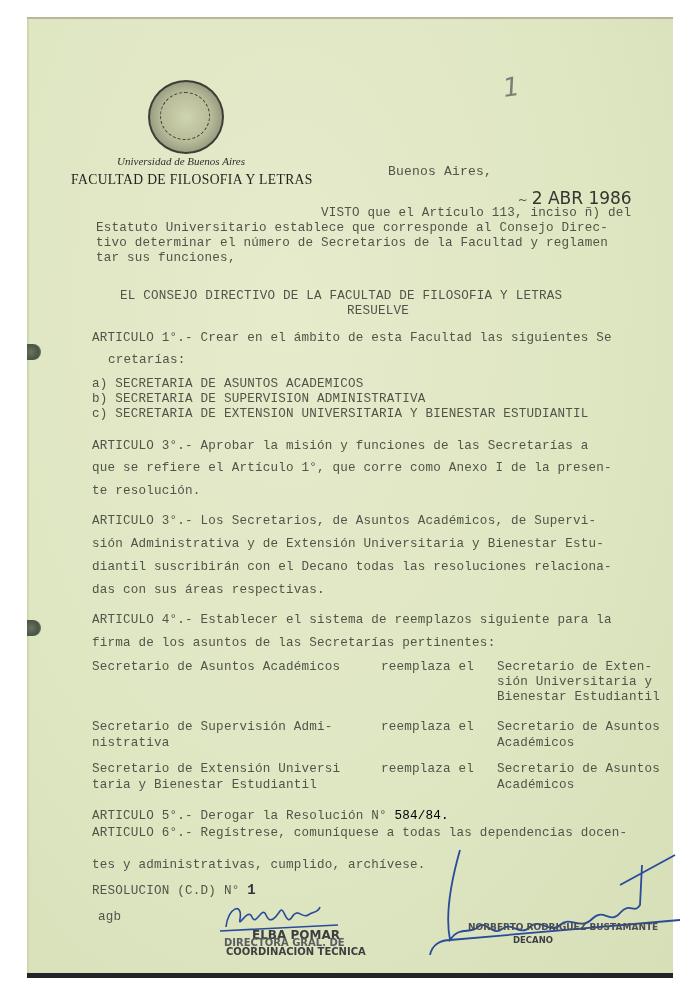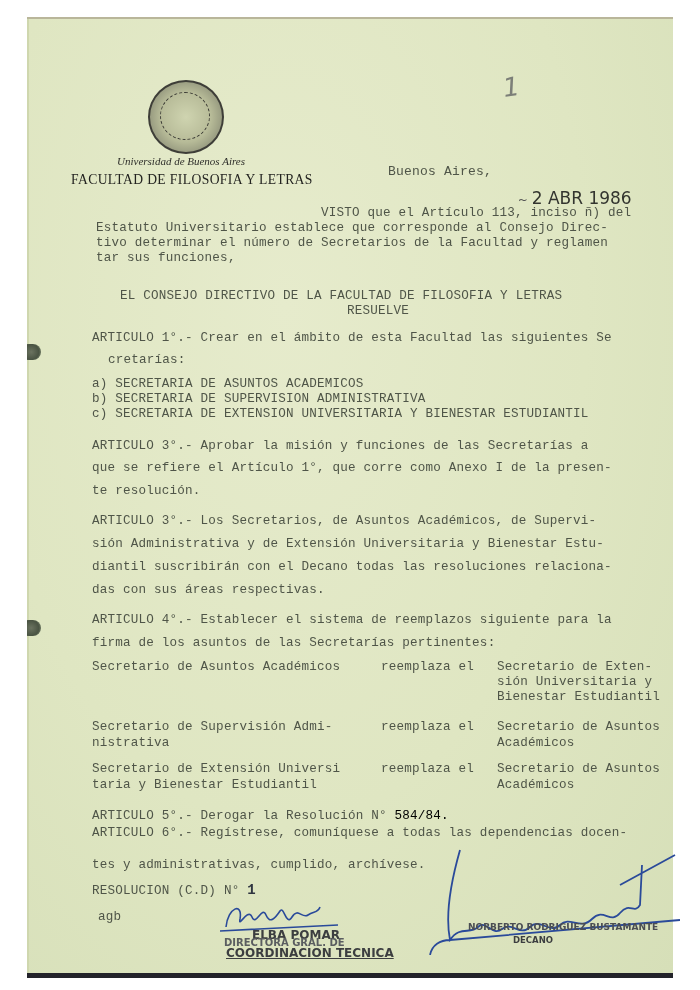--- a/index.html
+++ b/index.html
@@ -100,19 +100,19 @@
 <div class="abs mono" style="left:92px; top:858px;">tes y administrativas, cumplido, archívese.</div>
 
 <div class="abs mono" style="left:92px; top:882px;"><span>RESOLUCION (C.D) N°</span> <span style="font-weight:bold;color:#2f3540;font-size:14px;">1</span></div>
 <div class="abs mono" style="left:98px; top:910px;">agb</div>
 
 <svg class="sig1" viewBox="0 0 125 40">
   <path d="M8 30 C 10 10, 25 5, 22 22 C 20 32, 30 10, 34 20 C 38 30, 44 8, 48 18 C 52 28, 58 20, 62 14 C 66 8, 68 30, 74 20 C 80 10, 84 22, 90 18 C 96 14, 100 16, 102 10 M 2 34 L 120 28" fill="none" stroke="#2a4a9a" stroke-width="1.6"></path>
 </svg>
 <div class="sig-label" style="left:252px; top:928px; font-size:12px;">ELBA POMAR</div>
 <div class="sig-label" style="left:224px; top:937px; font-size:10px; color:#5a5d60;">DIRECTORA GRAL. DE</div>
-<div class="sig-label" style="left:226px; top:946px; font-size:12px;text-decoration:underline;">COORDINACION TECNICA</div>
+<div class="sig-label" style="left:226px; top:946px; font-size:10px;">COORDINACION TECNICA</div>
 
 <svg class="abs" style="left:420px; top:845px; width:260px; height:110px;" viewBox="0 0 260 110">
   <path d="M40 5 C 30 40, 25 70, 30 95 C 40 80, 50 90, 58 82 C 66 74, 72 92, 82 84 C 92 76, 100 92, 110 82 C 120 72, 130 90, 140 80 C 150 70, 160 86, 172 74 C 184 62, 190 80, 200 68 C 210 56, 214 70, 220 60 L 222 20 M 200 40 L 255 10 M 10 110 C 12 100, 20 95, 30 95 L 260 75" fill="none" stroke="#2a4a9a" stroke-width="1.8"></path>
 </svg>
 <div class="sig-label" style="left:468px; top:922px; font-size:9px; color:#4a4d52;">NORBERTO RODRIGUEZ BUSTAMANTE</div>
 <div class="sig-label" style="left:513px; top:935px; font-size:8.5px;">DECANO</div>
 
 </body></html>

